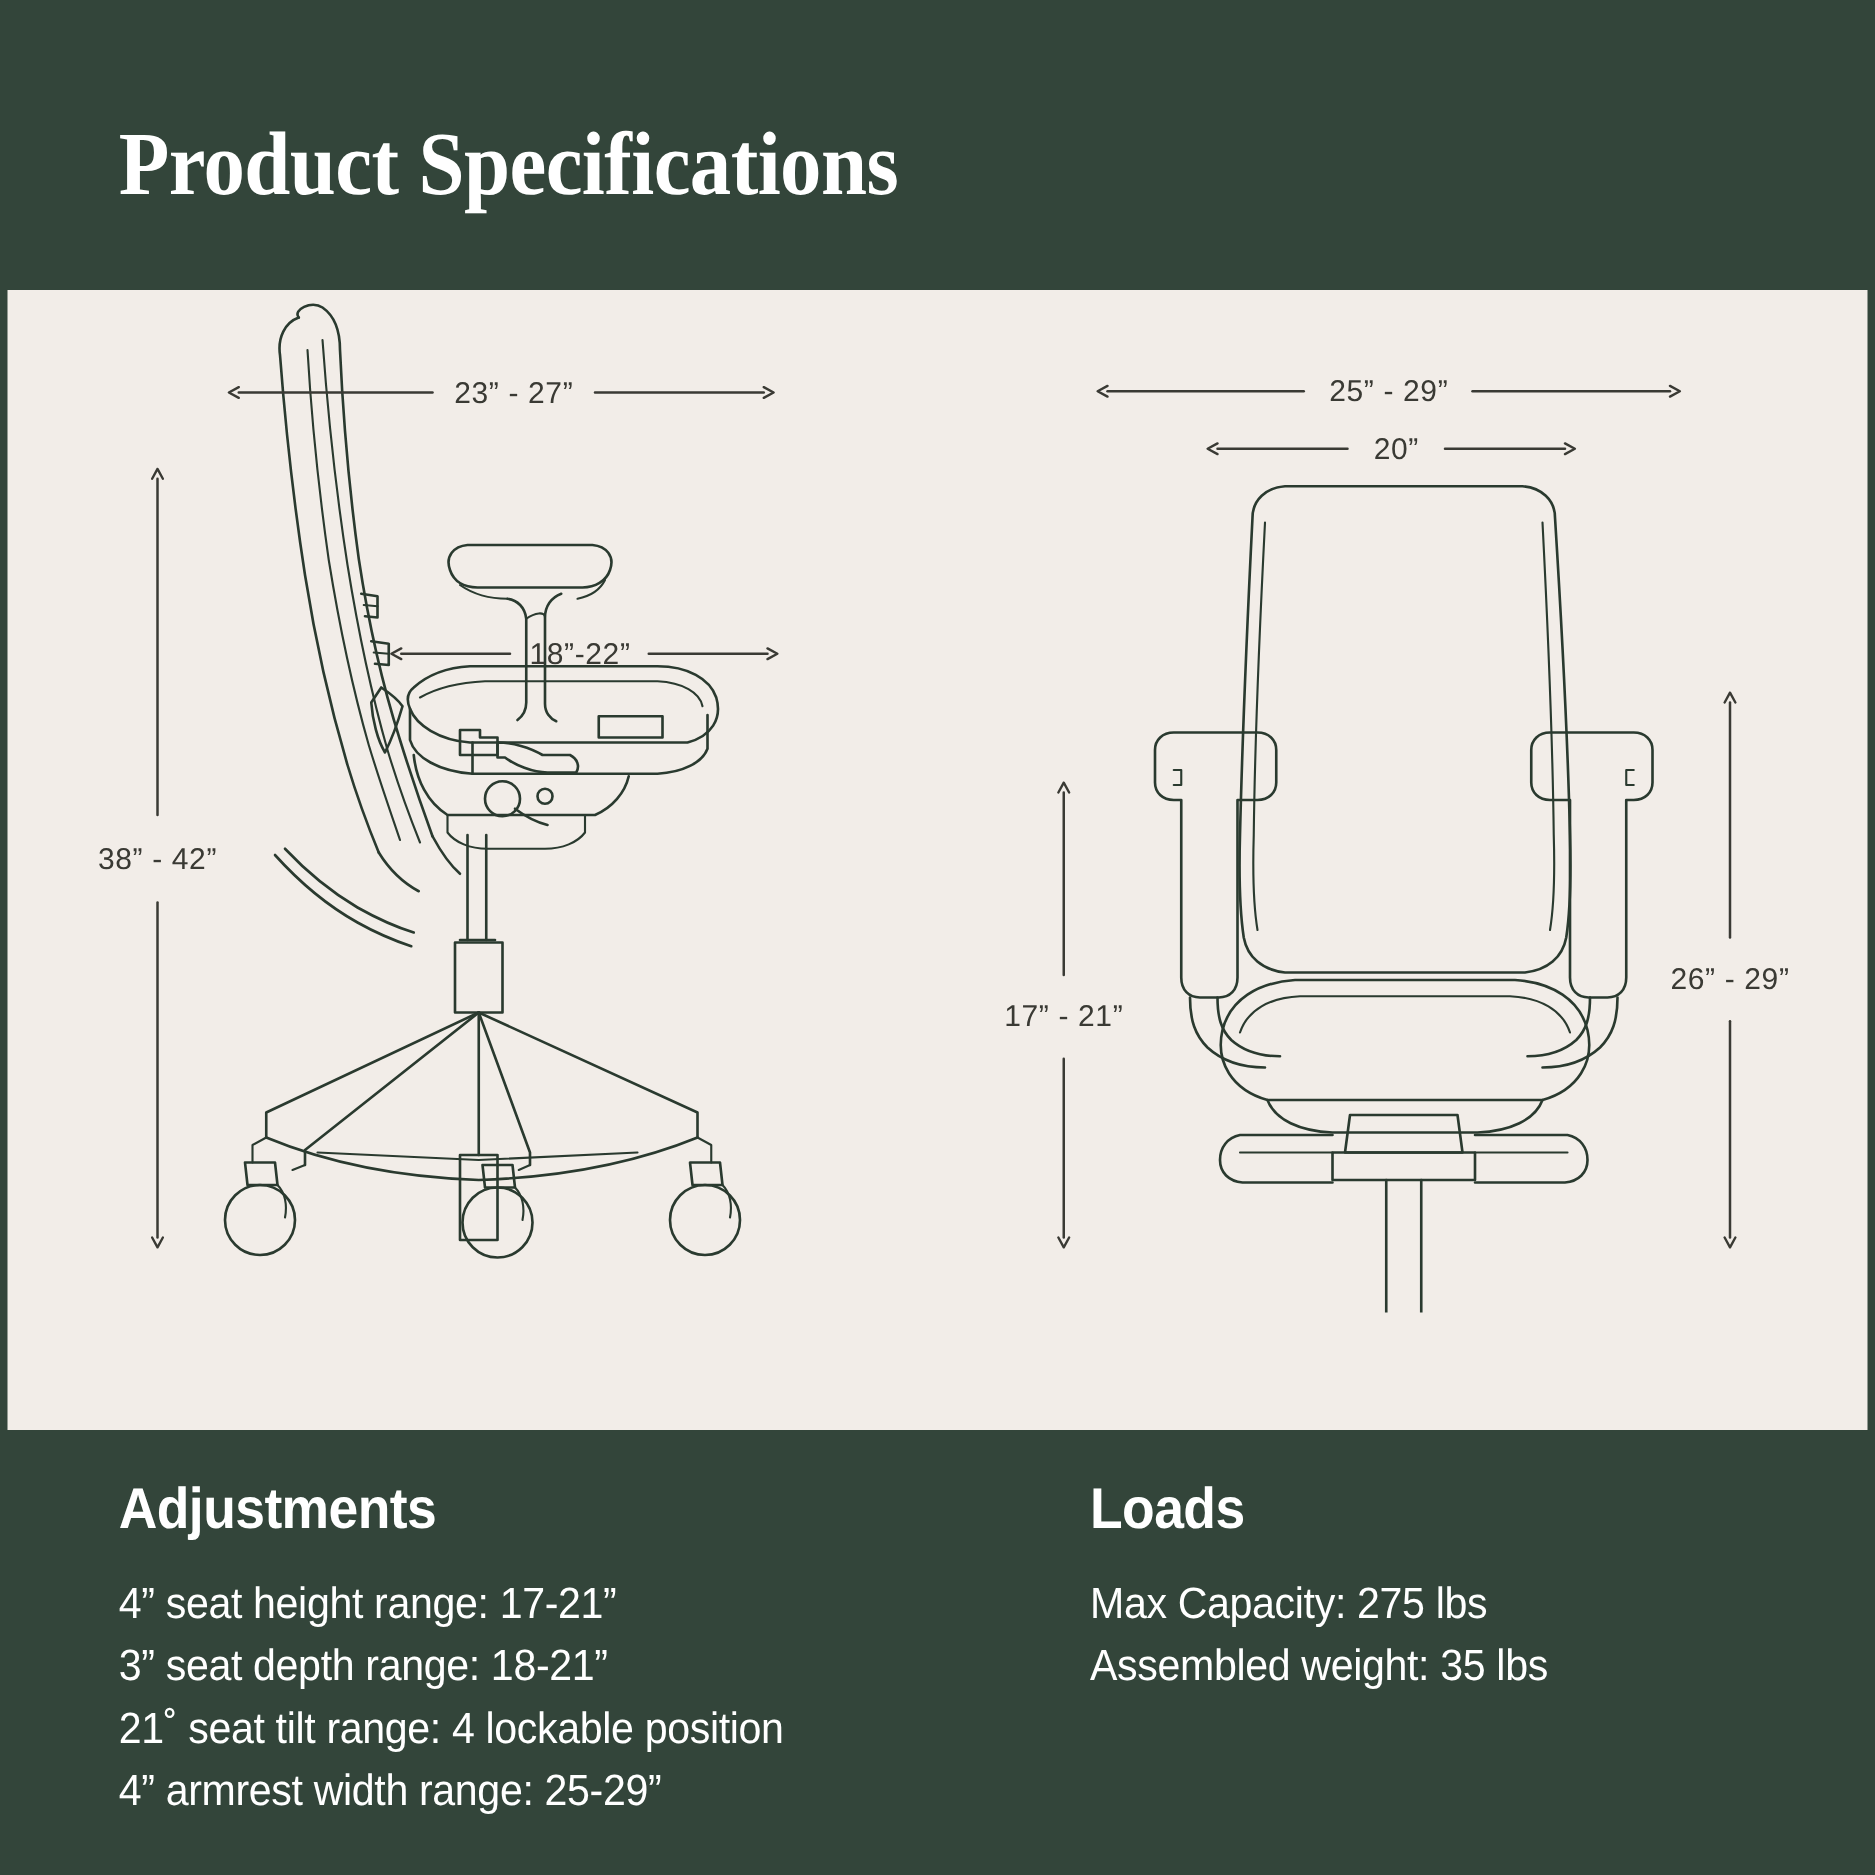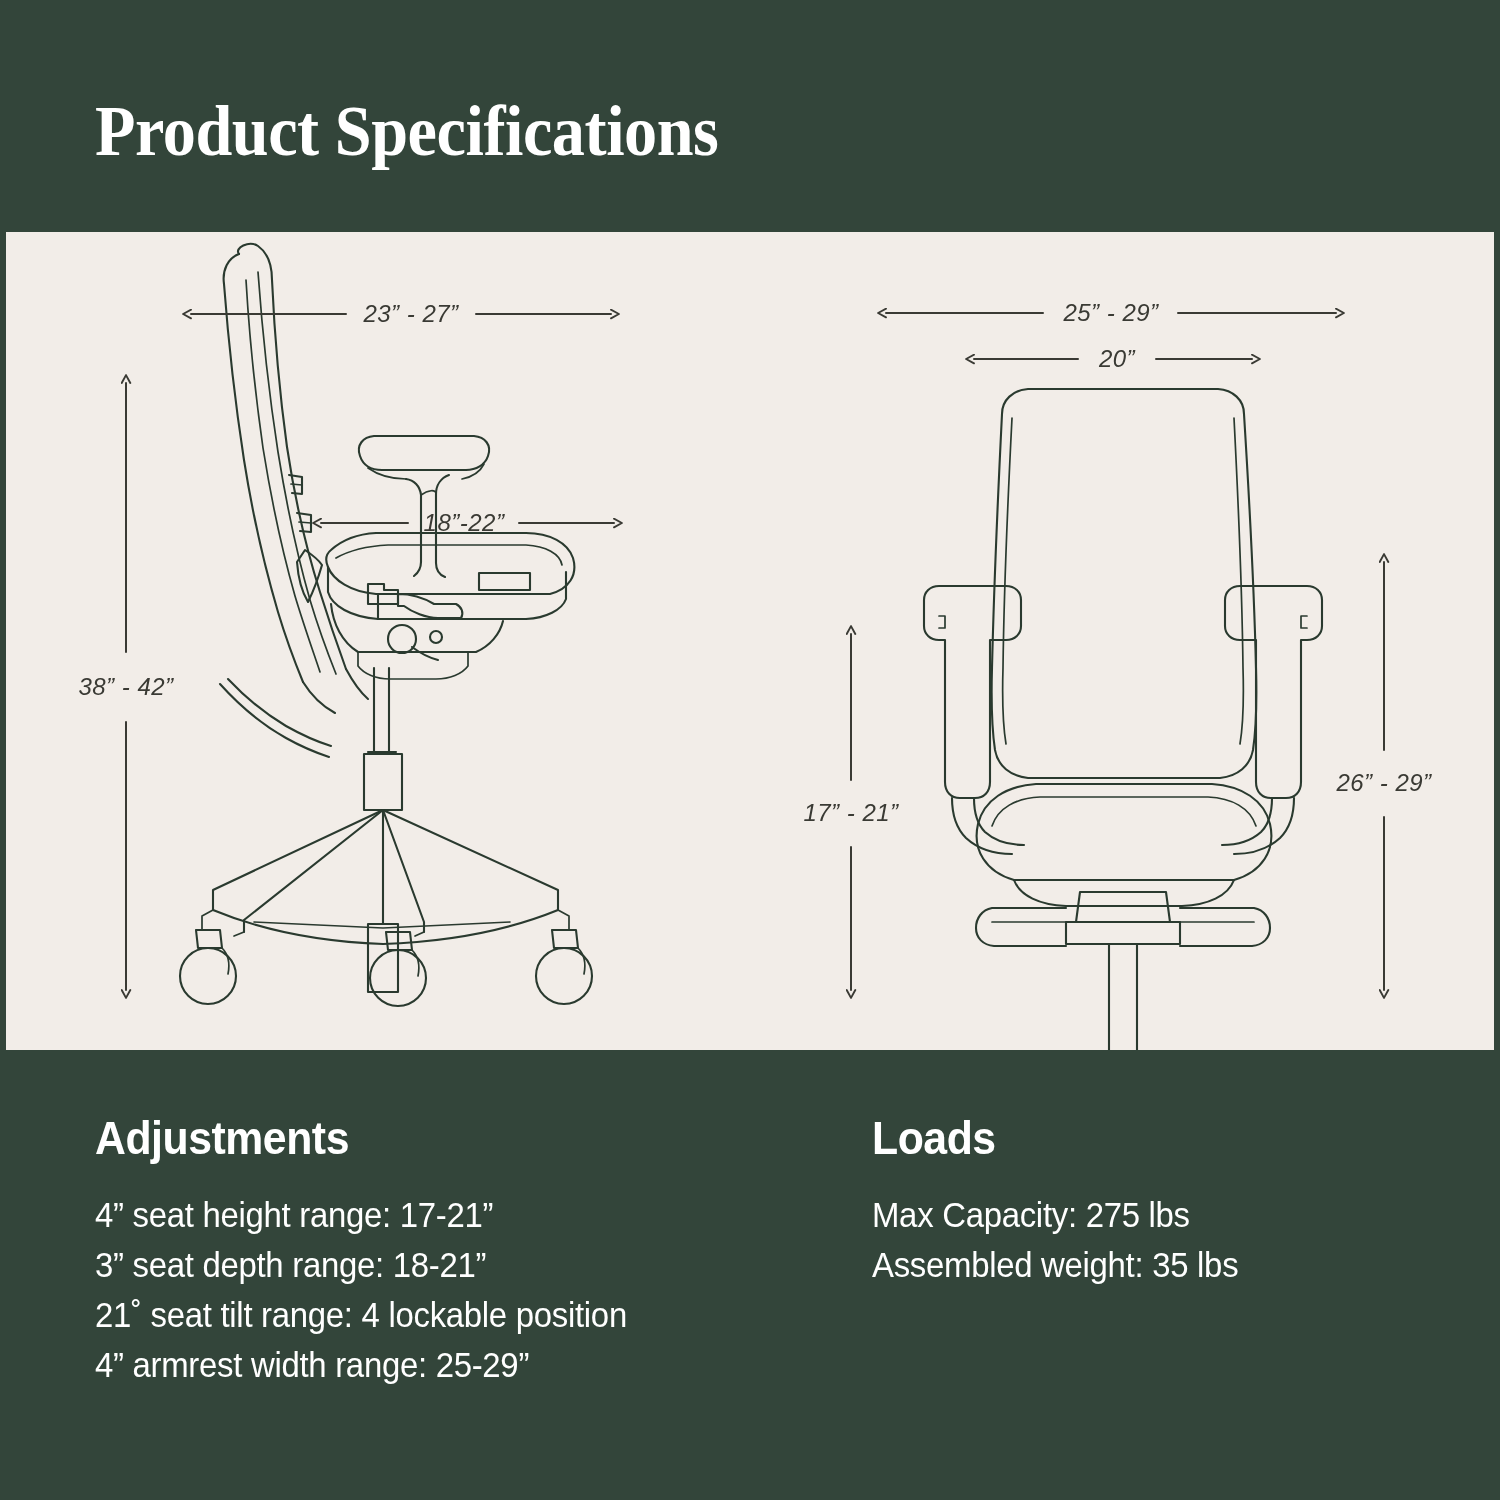--- a/index.html
+++ b/index.html
@@ -17,30 +17,29 @@
     position:absolute; left:95px; top:92px;
     font-family:"Liberation Serif", serif;
     font-weight:700; font-size:72px; line-height:78px;
     color:#FFFFFF; letter-spacing:-0.5px;
     transform:scaleX(0.92); transform-origin:left center;
   }
 
   
   .diagram-panel {
     position:absolute; left:6px; top:232px;
-    width:1488px; height:818px;
+    width:1488px; height:912px;
     background:#F2EDE8;
-    font-style:italic;
   }
   .diagram-svg { position:absolute; left:0; top:0; width:1488px; height:818px; display:block; }
 
   
 
   
-  .info { position:absolute; left:0; top:1038px; width:1500px; height:356px; }
+  .info { position:absolute; left:0; top:1106px; width:1500px; height:356px; }
 
   .col { position:absolute; top:0; }
   .col-adjust { left:95px; width:760px; }
   .col-loads  { left:872px; width:600px; }
 
   .section-title {
     font-family:"Liberation Sans", sans-serif;
     font-weight:700; font-size:46px; line-height:52px;
     color:#FFFFFF; letter-spacing:-0.5px;
     transform:scaleX(0.93); transform-origin:left center;

